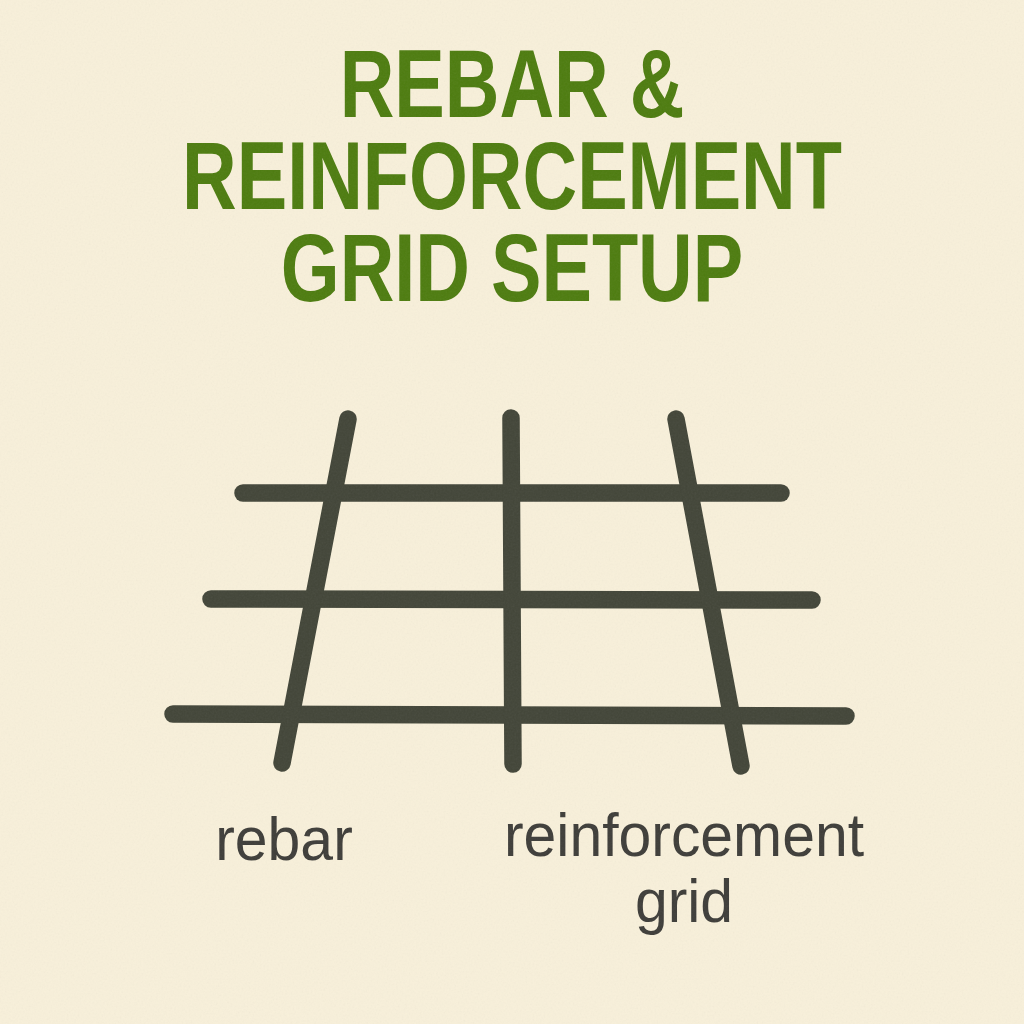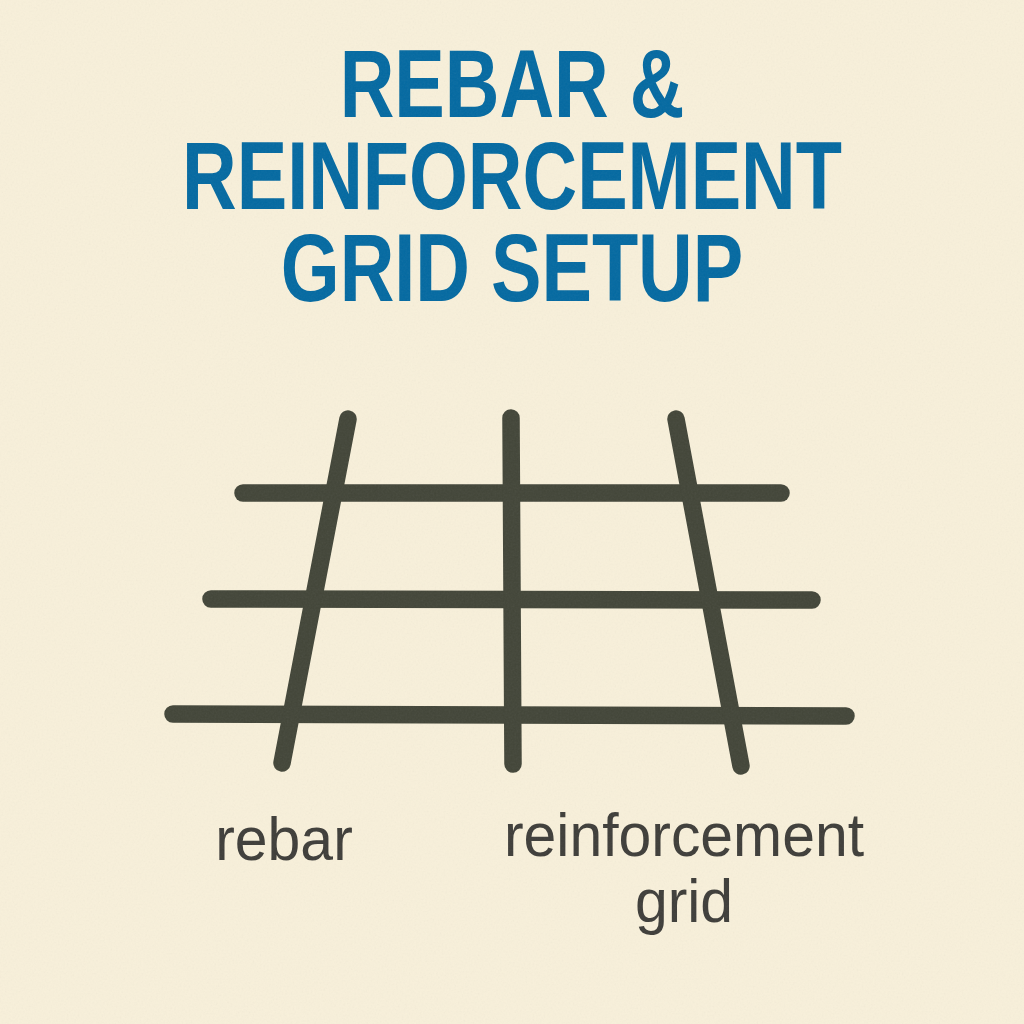--- a/index.html
+++ b/index.html
@@ -60,21 +60,21 @@
     height: 1024px;
     pointer-events: none;
     opacity: 0.07;
   }
 </style>
 </head>
 <body>
 
 <div class="canvas" style="background: rgb(248, 240, 218);">
 
-  <h1 class="title" style="color: #0369a1;">
+  <h1 class="title" style="color: #4d7c0f;">
     <span class="tline">REBAR &amp;</span>
     <span class="tline">REINFORCEMENT</span>
     <span class="tline">GRID SETUP</span>
   </h1>
 
   <svg class="grid-svg" viewBox="0 0 1024 1024" fill="none" stroke-linecap="round">
     <line x1="243" y1="493" x2="781" y2="493" stroke="#424538" stroke-width="17.5"></line>
     <line x1="211" y1="599" x2="812" y2="600" stroke="#424538" stroke-width="17.5"></line>
     <line x1="173" y1="714" x2="846" y2="716" stroke="#424538" stroke-width="17.5"></line>
     <line x1="348" y1="419" x2="282" y2="763" stroke="#424538" stroke-width="17.5"></line>

